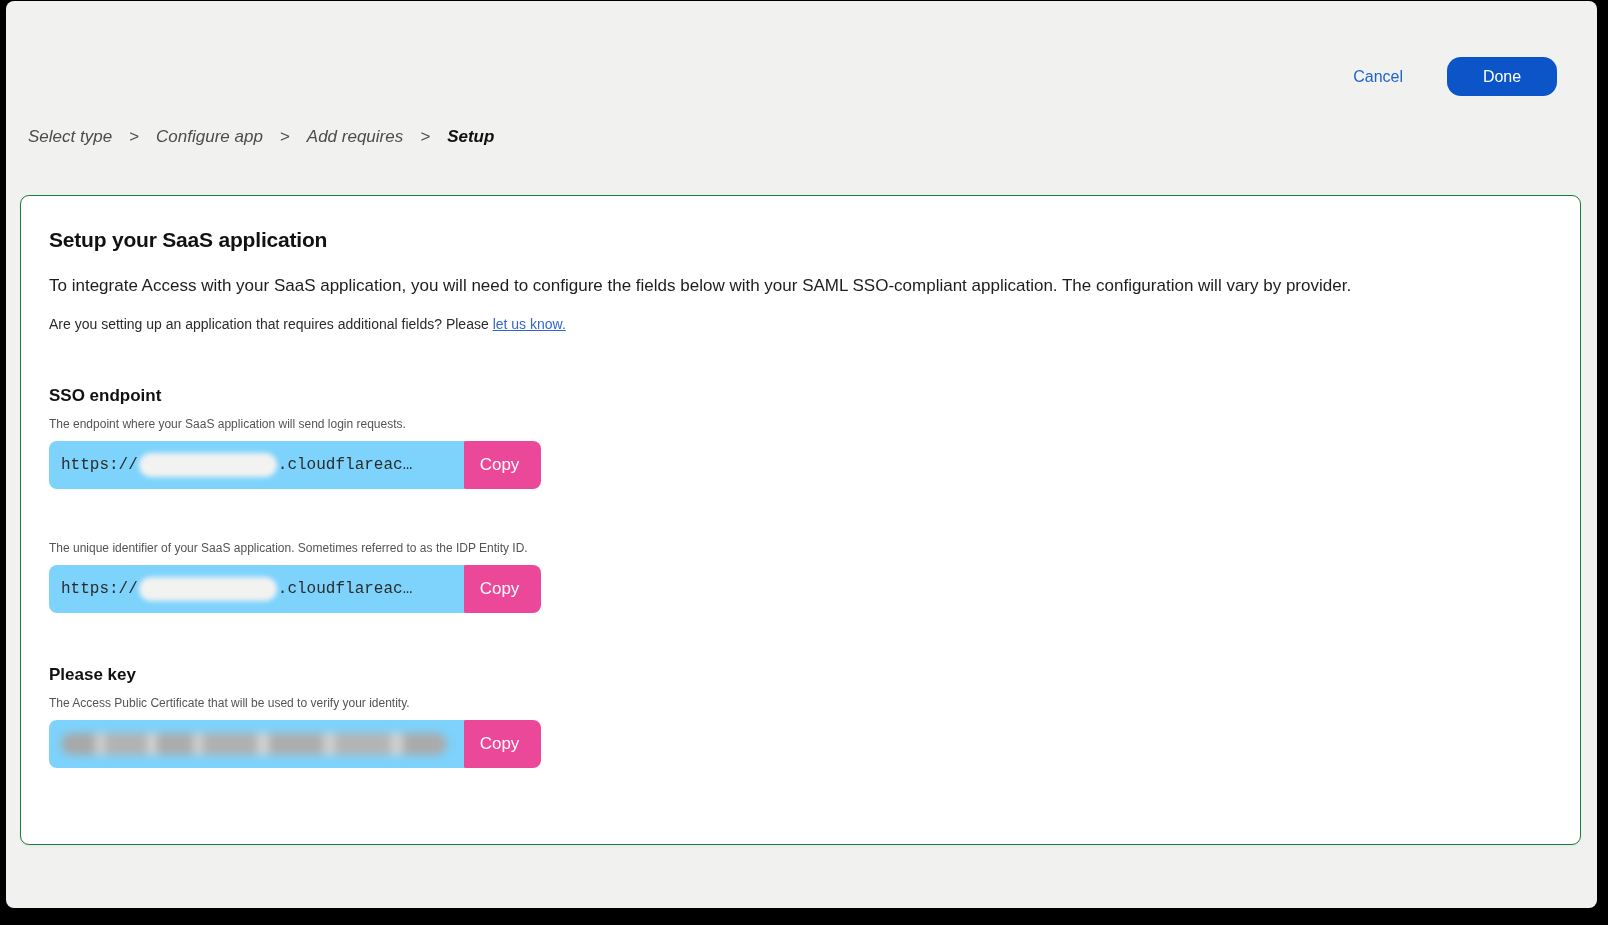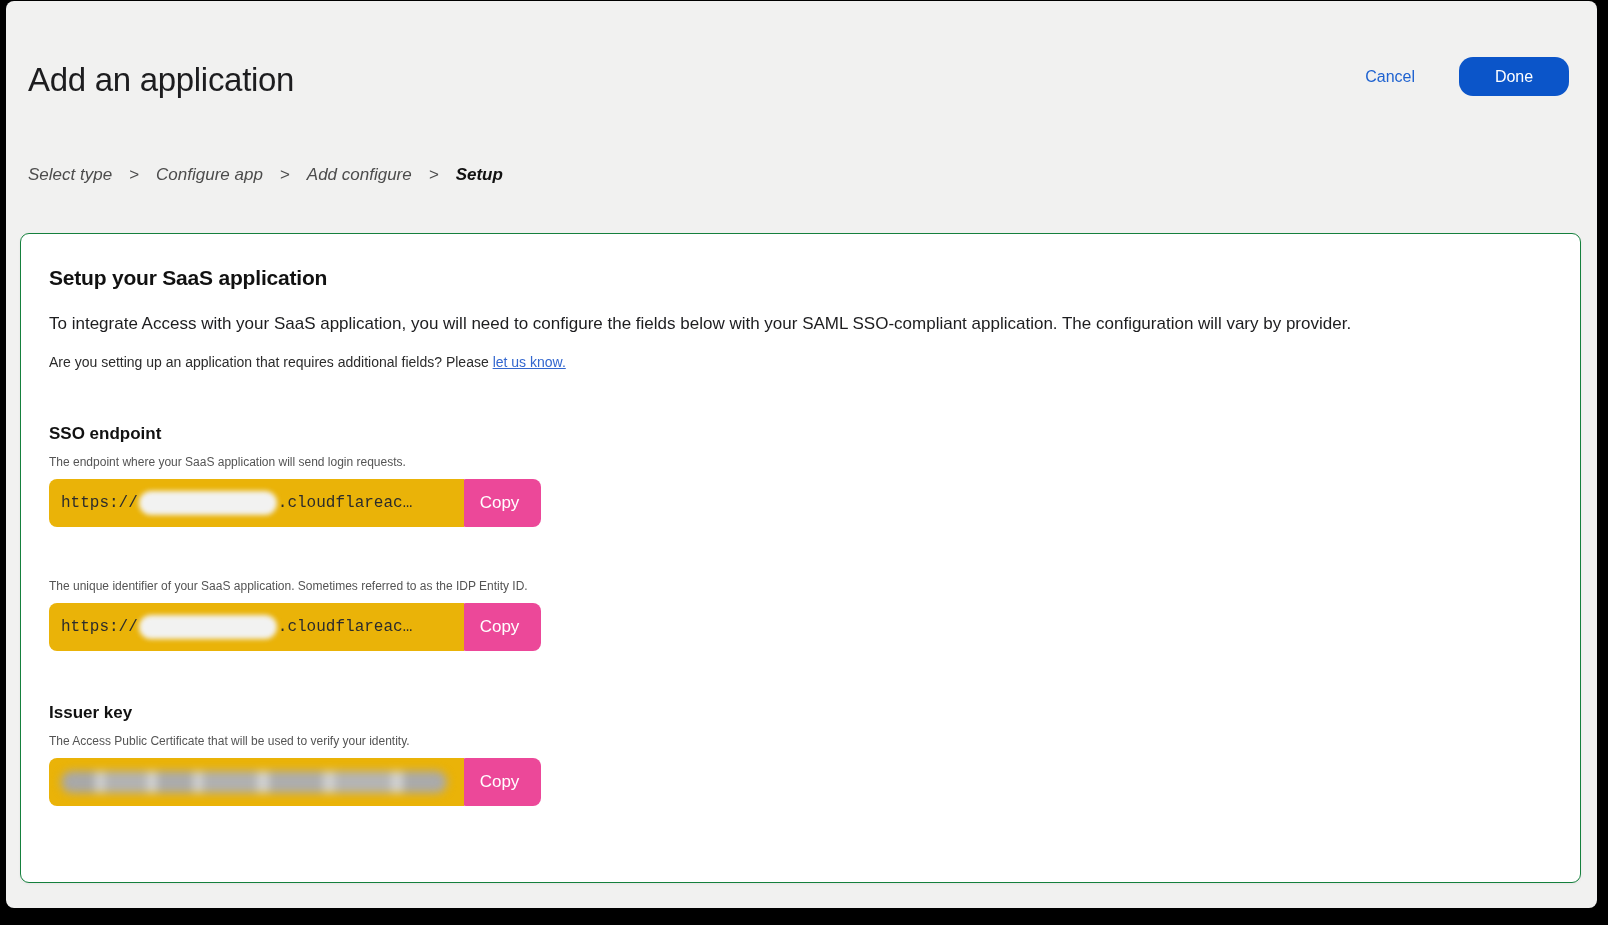--- a/index.html
+++ b/index.html
@@ -25,21 +25,21 @@
     padding: 60px 36px 0 22px;
   }
   .page-title {
     font-size: 33px;
     font-weight: 400;
     color: #1d1d1f;
     letter-spacing: -0.3px;
   }
   .header-actions {
     position: absolute;
-    top: 56px; right: 28px;
+    top: 56px; right: 40px;
     display: flex;
     gap: 44px;
   }
   .cancel-link {
     font-size: 16px;
     color: #1e62d0;
     cursor: pointer;
     background: none; border: none;
     font-family: inherit;
   }
@@ -117,21 +117,21 @@
     color: #545454;
   }
   .input-group {
     margin-top: 10px;
     display: flex;
     width: 492px;
     height: 48px;
   }
   .input-box {
     flex: 1;
-    background: #eab308;
+    background: #7dd3fc;
     border-radius: 8px 0 0 8px;
     display: flex;
     align-items: center;
     padding: 0 2px 0 12px;
     font-family: "Liberation Mono", "DejaVu Sans Mono", monospace;
     font-size: 16px;
     color: #2c2c2c;
     overflow: hidden;
     white-space: nowrap;
     position: relative;
@@ -171,33 +171,32 @@
     margin-left: -6px;
     cursor: pointer;
   }
 </style>
 </head>
 <body>
 
 <div class="page">
 
   <div class="header">
-    <h1 class="page-title">Add an application</h1>
     <div class="header-actions">
       <button class="cancel-link">Cancel</button>
       <button class="done-button">Done</button>
     </div>
   </div>
 
   <nav class="breadcrumb">
     <span class="crumb">Select type</span>
     <span class="crumb-sep">&gt;</span>
     <span class="crumb">Configure app</span>
     <span class="crumb-sep">&gt;</span>
-    <span class="crumb">Add configure</span>
+    <span class="crumb">Add requires</span>
     <span class="crumb-sep">&gt;</span>
     <span class="crumb active">Setup</span>
   </nav>
 
   <section class="card">
     <h2 class="card-heading">Setup your SaaS application</h2>
     <p class="card-intro">To integrate Access with your SaaS application, you will need to configure the fields below with your SAML SSO-compliant application. The configuration will vary by provider.</p>
     <p class="card-note"><span>Are you setting up an application that requires additional fields? Please </span><span class="note-link">let us know.</span></p>
 
     <div class="field">
@@ -219,21 +218,21 @@
         <div class="input-box">
             <span>https://</span>
             <span class="redact-pill"></span>
             <span>.cloudflareac…</span>
           </div>
         <button class="copy-button">Copy</button>
       </div>
     </div>
 
     <div class="field">
-      <div class="field-label">Issuer key</div>
+      <div class="field-label">Please key</div>
       <div class="field-desc">The Access Public Certificate that will be used to verify your identity.</div>
       <div class="input-group">
         <div class="input-box">
             <span class="redact-full"></span>
           </div>
         <button class="copy-button">Copy</button>
       </div>
     </div>
 
   </section>

